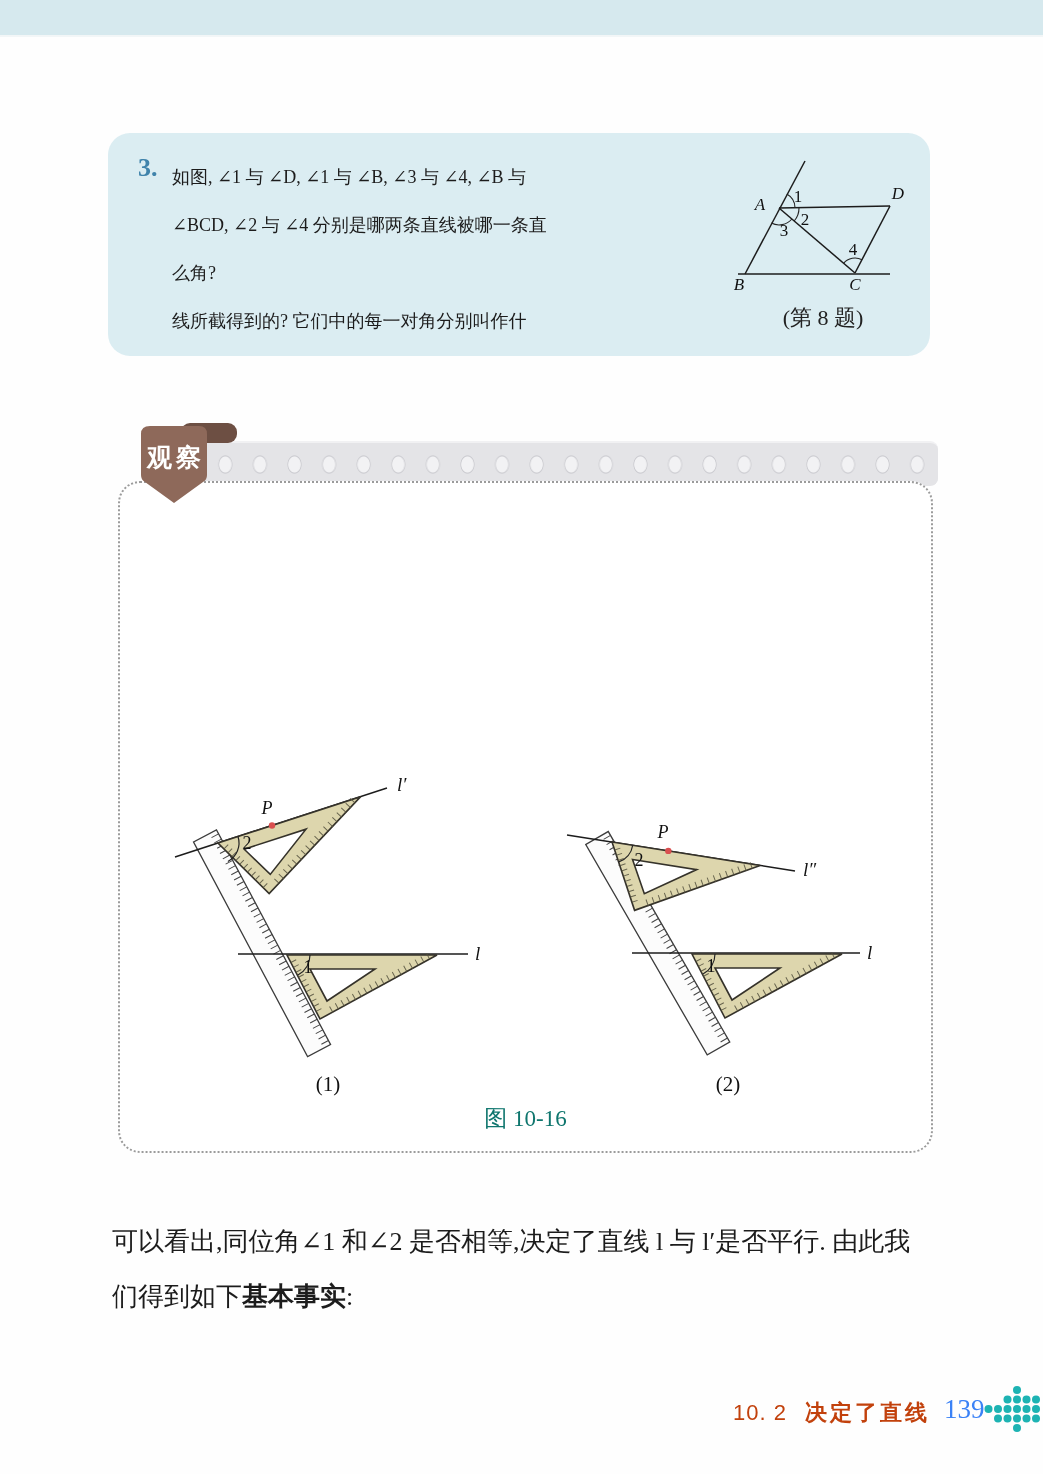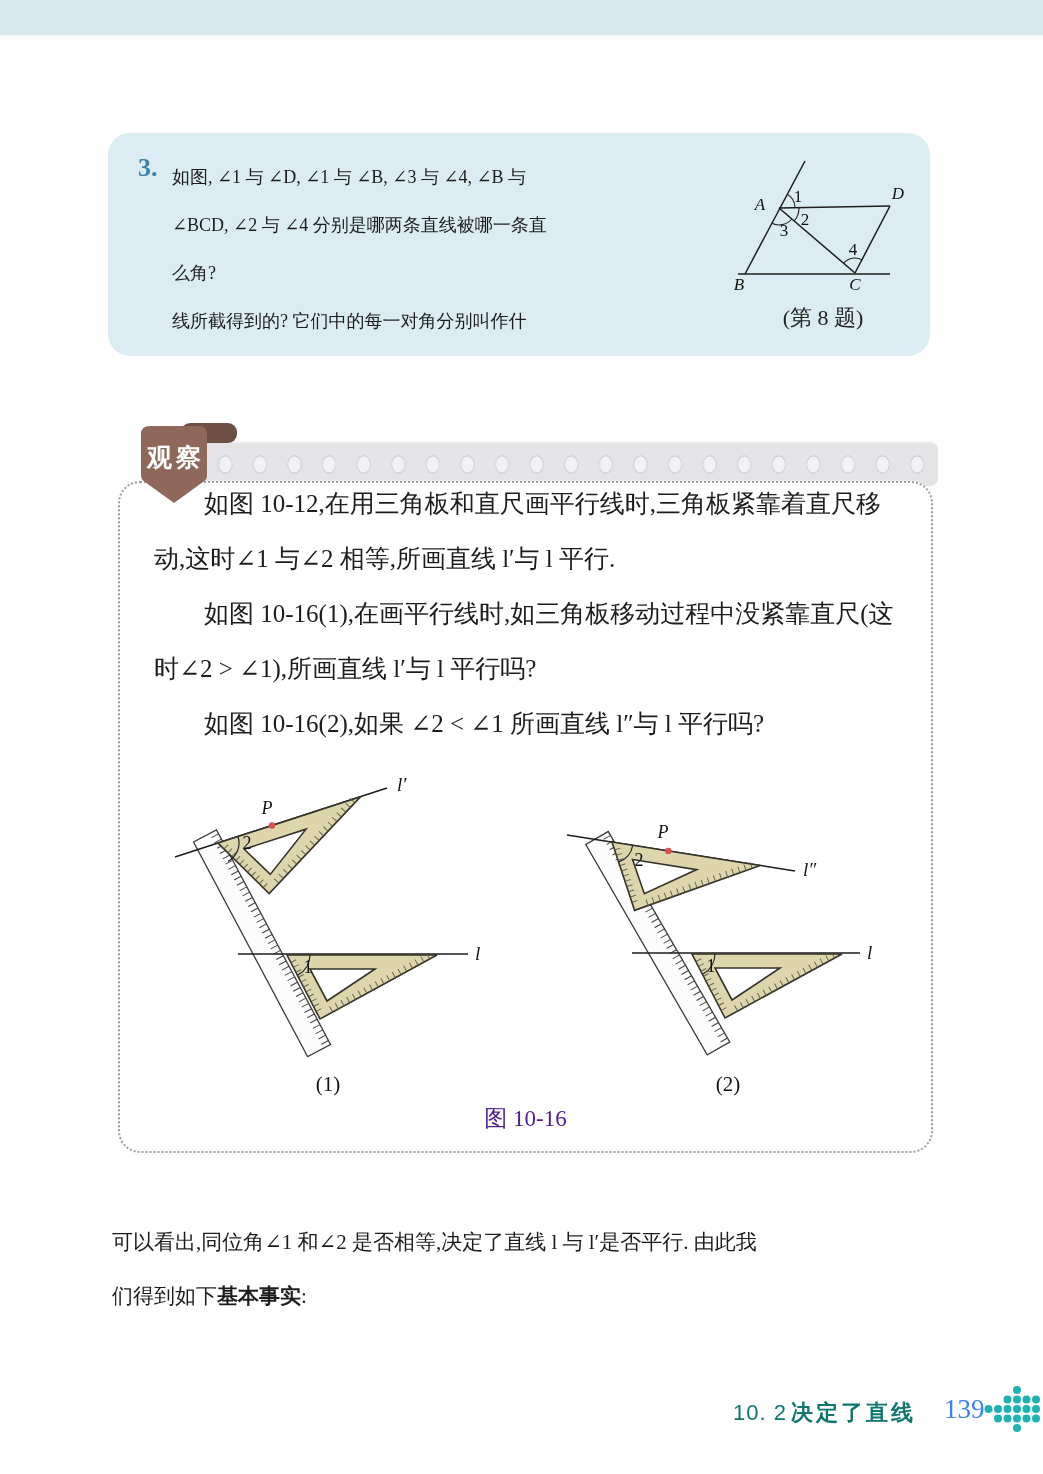--- a/index.html
+++ b/index.html
@@ -27,30 +27,30 @@
       z-index:1;}
   .obs-tab{position:absolute;left:139px;top:423px;z-index:3;}
   .obs-box{position:absolute;left:118px;top:481px;width:815px;height:672px;background:#ffffff;
            border:2px dotted #9b9b9b;border-radius:22px;box-sizing:border-box;z-index:2;}
   .obs-text{position:absolute;left:34px;top:-7px;width:752px;font-size:25px;line-height:55px;}
   .obs-text .ln{white-space:nowrap;}
   .ln.indent{text-indent:2em;}
   .diag1{position:absolute;left:30px;top:293px;}
   .diag2{position:absolute;left:435px;top:293px;}
   .fig16-caption{position:absolute;left:0;top:620px;width:100%;text-align:center;
-                 font-size:23px;color:#4c1d95;}
+                 font-size:23px;color:#0f766e;}
 
   
-  .conclusion{position:absolute;left:112px;top:1215px;width:840px;font-size:21px;line-height:54px;}
+  .conclusion{position:absolute;left:112px;top:1215px;width:840px;font-size:26px;line-height:54px;}
   .conclusion .ln{white-space:nowrap;}
   .bold-term{font-family:"Liberation Sans","DejaVu Sans",sans-serif;font-weight:700;}
 
   
-  .footer-ref{position:absolute;left:733px;top:1398px;display:flex;gap:4px;align-items:baseline;
-      font-family:"Liberation Sans","DejaVu Sans",sans-serif;color:#0f766e;font-size:22px;}
+  .footer-ref{position:absolute;left:733px;top:1398px;display:flex;gap:18px;align-items:baseline;
+      font-family:"Liberation Sans","DejaVu Sans",sans-serif;color:#c2410c;font-size:22px;}
   .footer-ref .sec-no{letter-spacing:1px;}
   .footer-ref .sec-title{font-weight:700;letter-spacing:3px;}
   .page-no{position:absolute;left:944px;top:1394px;font-size:27px;color:#3b82f6;}
   .footer-dots{position:absolute;left:984px;top:1384px;}
 
   svg text{font-family:"Liberation Serif","DejaVu Serif",serif;}
   .it{font-style:italic;}
 </style>
 </head>
 <body>
@@ -98,27 +98,20 @@
 
   <div class="binding-strip"></div>
 
   <svg class="obs-tab" width="100" height="84" viewBox="0 0 100 84">
     <rect x="42" y="0" width="56" height="20" rx="9" fill="#6d4f43"></rect>
     <path d="M11,3 H60 Q68,3 68,11 V52 Q68,57 64,59 L35,80 L6,59 Q2,57 2,52 V11 Q2,3 11,3 Z" fill="#8e695a"></path>
     <text x="37" y="43" text-anchor="middle" font-size="25" font-weight="700" fill="#ffffff" letter-spacing="4" style="font-family:'Liberation Sans',sans-serif">观察</text>
   </svg>
 
   <div class="obs-box">
-    <div class="obs-text">
-      <div class="ln indent">如图 10-12,在用三角板和直尺画平行线时,三角板紧靠着直尺移</div>
-      <div class="ln">动,这时∠1 与∠2 相等,所画直线 l′与 l 平行.</div>
-      <div class="ln indent">如图 10-16(1),在画平行线时,如三角板移动过程中没紧靠直尺(这</div>
-      <div class="ln">时∠2 &gt; ∠1),所画直线 l′与 l 平行吗?</div>
-      <div class="ln indent">如图 10-16(2),如果 ∠2 &lt; ∠1 所画直线 l″与 l 平行吗?</div>
-    </div>
 
     <svg class="diag1" width="382" height="322" viewBox="0 0 382 322">
       <defs>
         <g id="setsq">
           <path d="M0,0 L150,0 L33,64 Z M23,14 L88,14 L40,46 Z" fill="#ddd6ad" stroke="#35322a" stroke-width="1.6" fill-rule="evenodd"></path>
           <line x1="141.6" y1="1.2" x2="39" y2="57.4" stroke="#55523f" stroke-width="7" stroke-dasharray="1 5.5" opacity="0.85"></line>
           <line x1="6.3" y1="5.7" x2="32.9" y2="57.3" stroke="#55523f" stroke-width="6" stroke-dasharray="1 4.5" opacity="0.85"></line>
         </g>
       </defs>
       <g transform="translate(55,60) rotate(62)">

